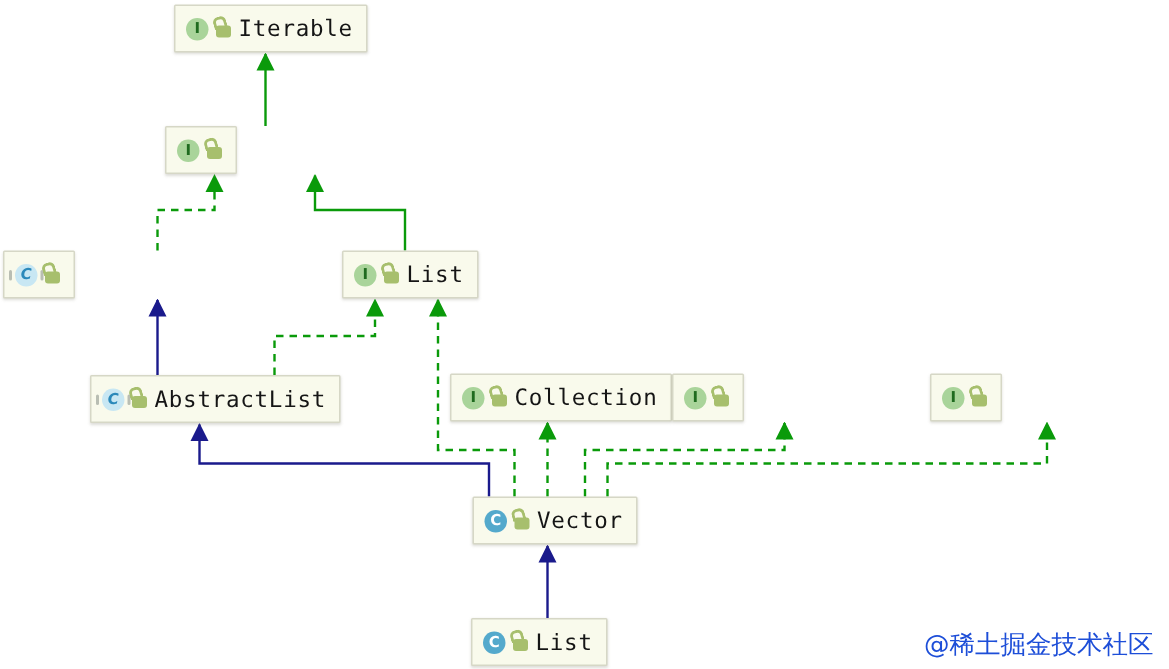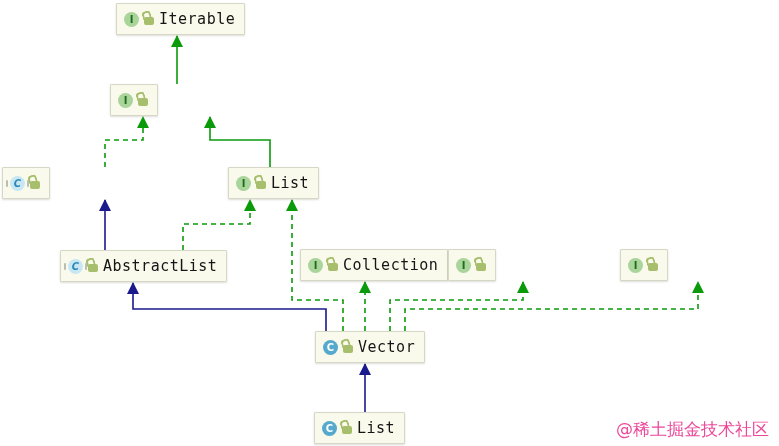--- a/index.html
+++ b/index.html
@@ -52,21 +52,21 @@
   #n-list                { left:228px; top:167px; }
   #n-abstract-list       { left:60px;  top:250px; }
   #n-cloneable           { left:300px; top:249px; }
   #n-serializable        { left:448px; top:249px; }
   #n-random-access       { left:620px; top:249px; }
   #n-vector              { left:315px; top:331px; }
   #n-stack               { left:314px; top:412px; }
 
   .watermark {
     position:absolute; right:10px; bottom:5px;
-    font-family:"DejaVu Sans", sans-serif; font-size:17px; color:#ec4899;
+    font-family:"DejaVu Sans", sans-serif; font-size:17px; color:#1d4ed8;
     user-select:none;
   }
 </style>
 </head>
 <body>
 
 <div class="canvas">
 
   <svg class="edges" width="779" height="446">
     <defs>

